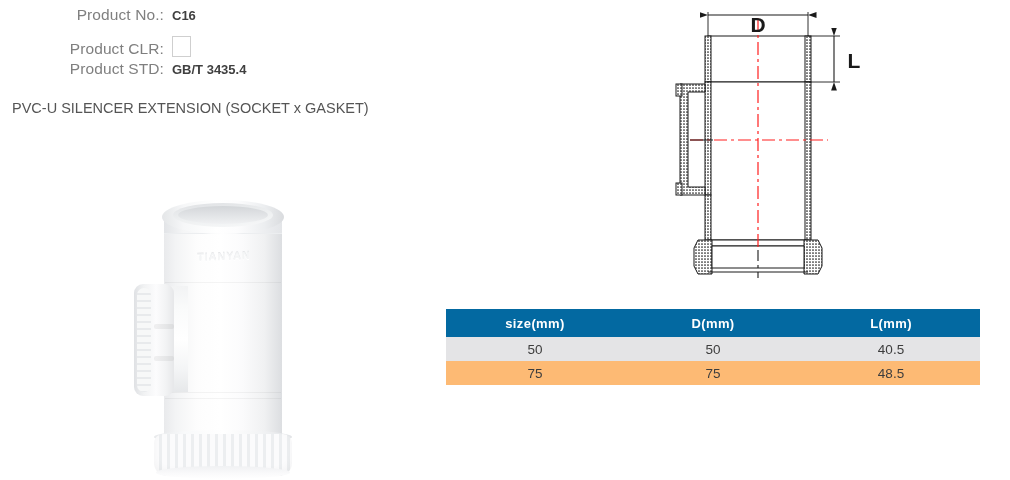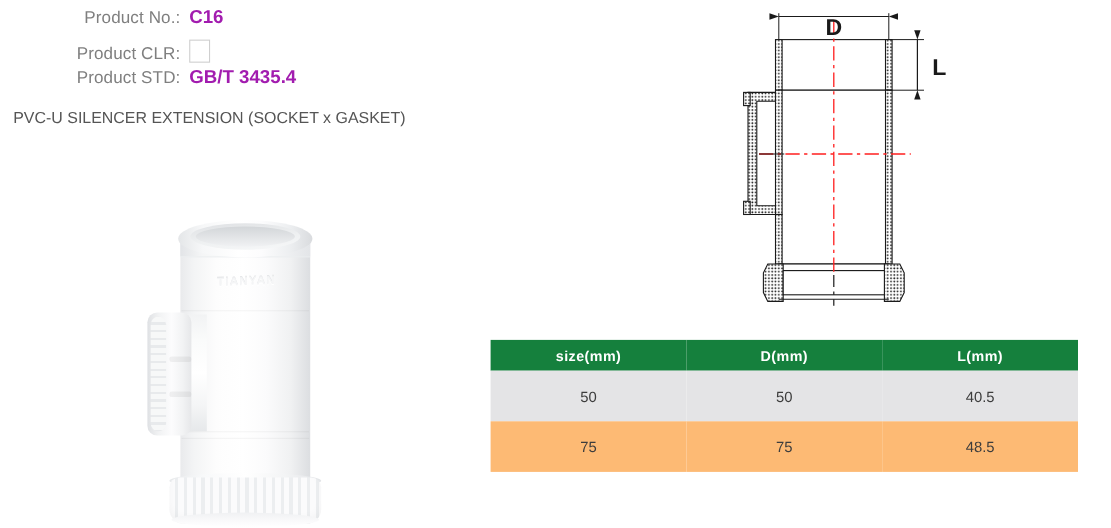--- a/index.html
+++ b/index.html
@@ -32,22 +32,22 @@
     width: 152px;
     text-align: right;
     padding-right: 8px;
     color: #7f7f7f;
     font-size: 15.5px;
     font-weight: 400;
     letter-spacing: 0.1px;
     white-space: nowrap;
   }
   .spec-value {
-    color: #a21caf;
-    font-size: 17px;
+    color: #404040;
+    font-size: 13px;
     font-weight: bold;
     white-space: nowrap;
   }
   .spec-value.desc {
     font-weight: 400;
     color: #555555;
     font-size: 14.5px;
     position: relative;
     top: 1px;
     margin-top: 12px;
@@ -251,35 +251,35 @@
   
   #spec-table {
     position: absolute;
     left: 446px;
     top: 309px;
     width: 534px;
     border-collapse: collapse;
     table-layout: fixed;
   }
   #spec-table th {
-    background: #15803d;
+    background: #0369a1;
     color: #ffffff;
     font-size: 13px;
     font-weight: bold;
     letter-spacing: 0.4px;
     height: 28px;
     padding: 0;
     text-align: center;
     vertical-align: middle;
   }
   #spec-table td {
     color: #3d3d3d;
     font-size: 13.5px;
     height: 24px;
-    padding: 11px;
+    padding: 0;
     text-align: center;
     vertical-align: middle;
   }
   #spec-table tbody tr.odd td { background: #e4e4e6; }
   #spec-table tbody tr.even td { background: #fdba74; }
   #spec-table col.c-size { width: 178px; }
   #spec-table col.c-d    { width: 178px; }
   #spec-table col.c-l    { width: 178px; }
 </style>
 </head>

